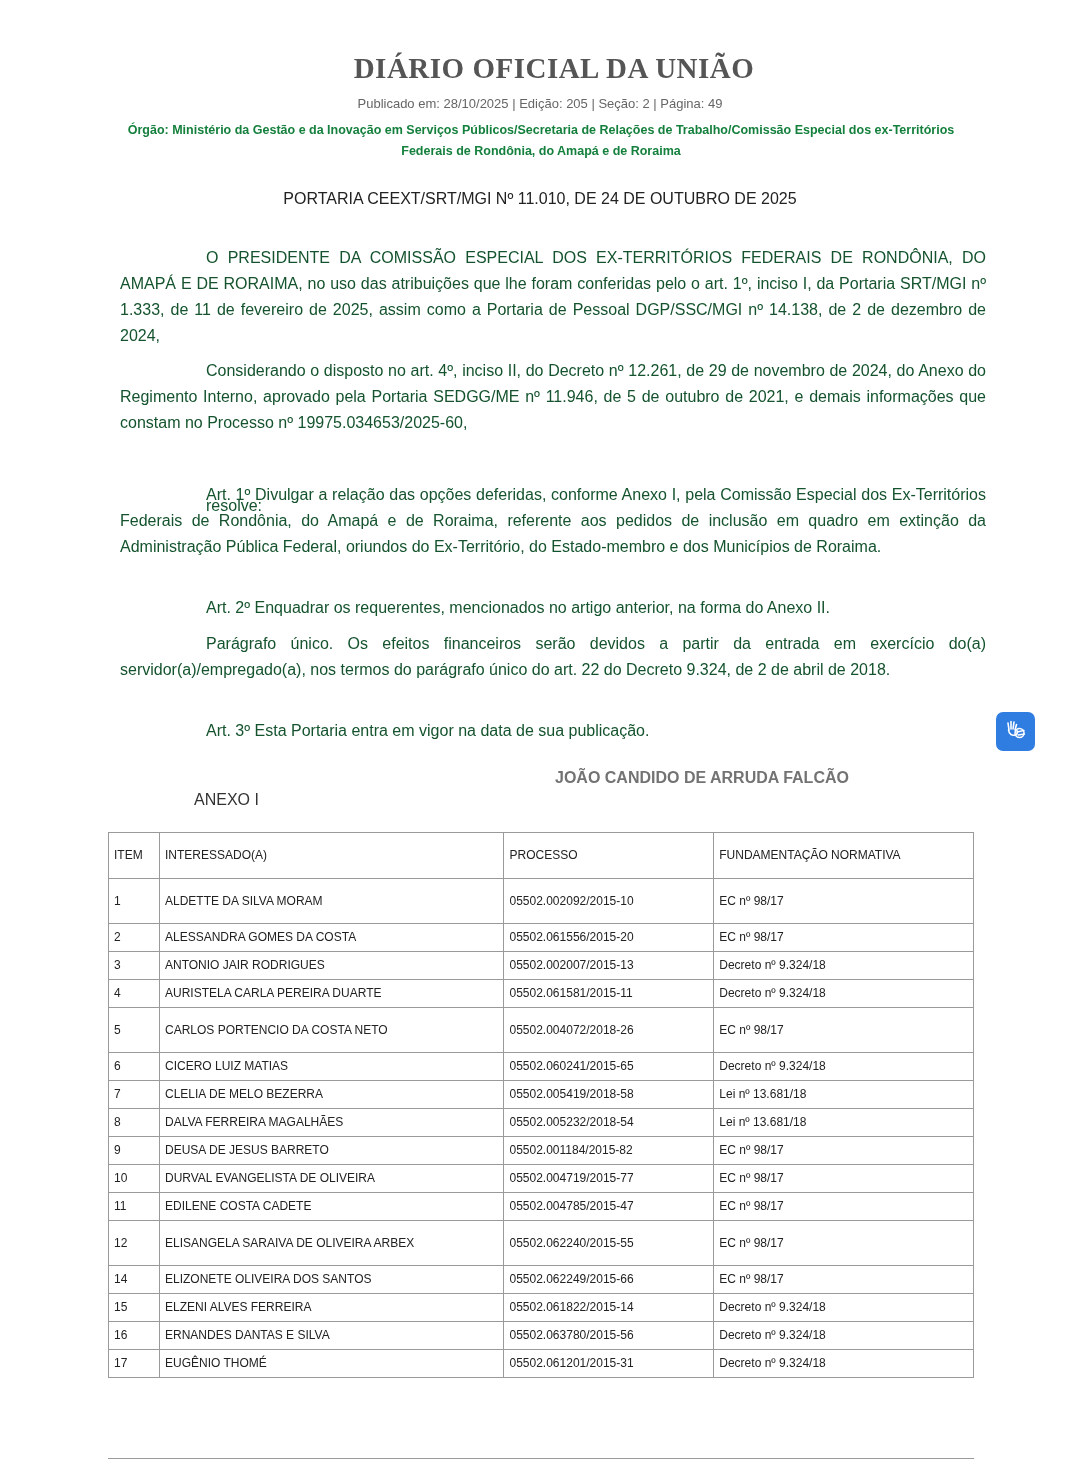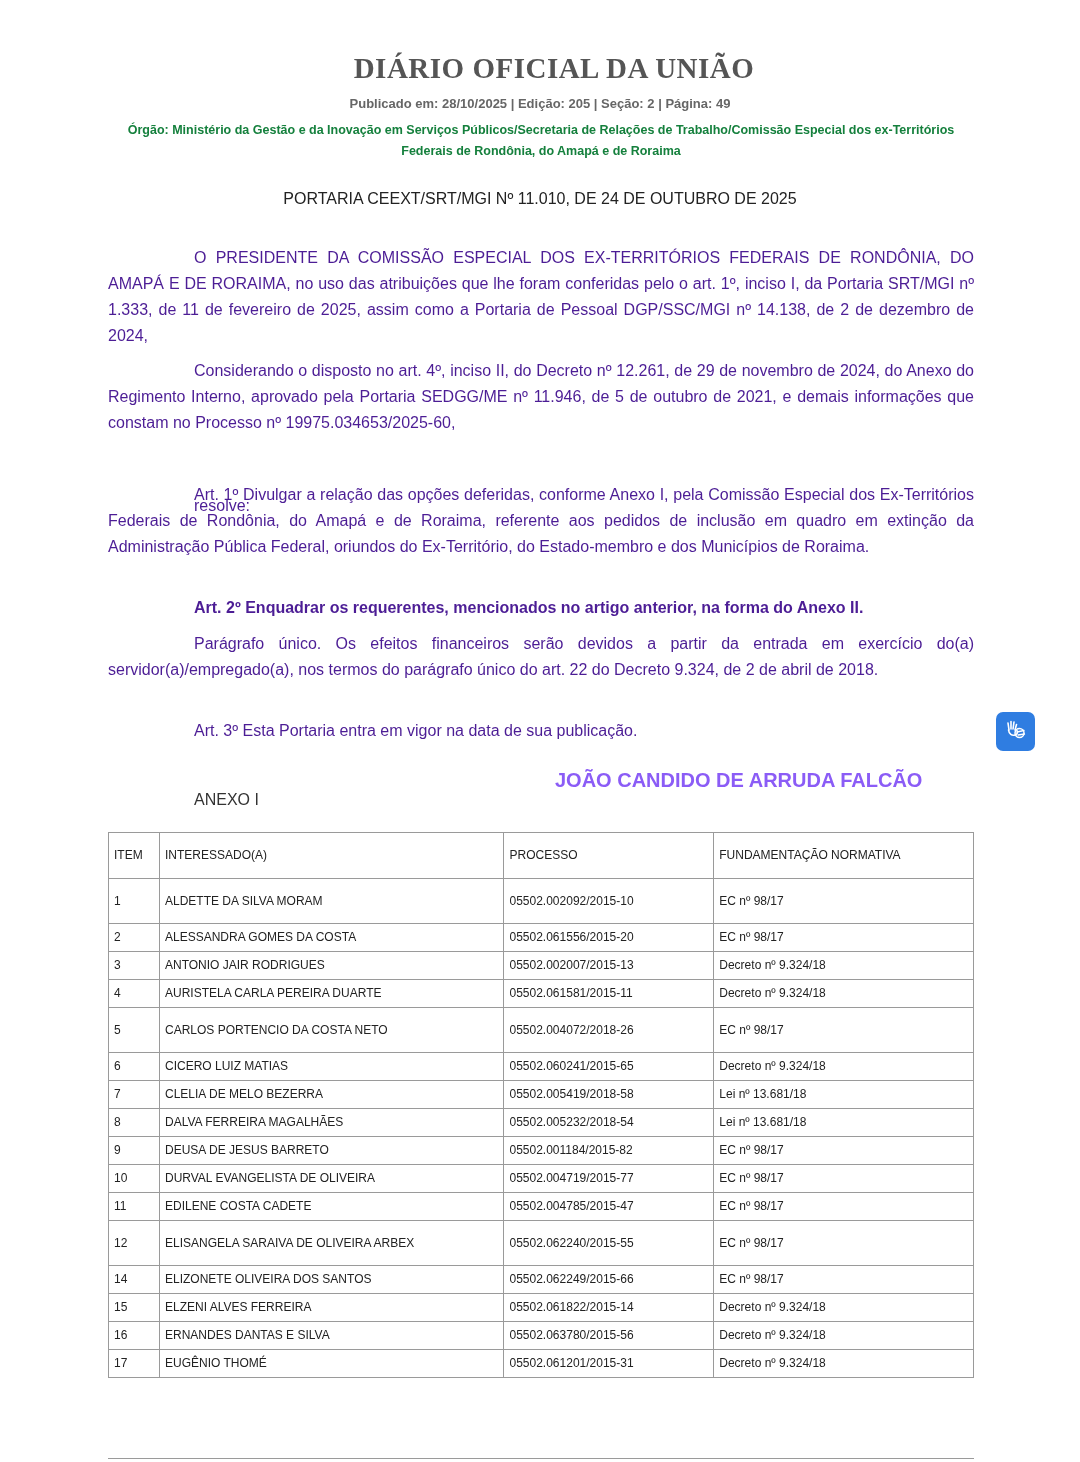--- a/index.html
+++ b/index.html
@@ -6,38 +6,38 @@
   html, body { width: 1080px; height: 1462px; background: #ffffff; overflow: hidden; }
   body { position: relative; font-family: "Liberation Sans", "DejaVu Sans", sans-serif; color: #333333; }
 
   .masthead {
     position: absolute; left: 0; top: 52px; width: 1080px; text-align: center;
     font-family: "Liberation Serif", "DejaVu Serif", serif; font-weight: bold;
     font-size: 29px; color: #555555; letter-spacing: 0.5px; padding-left: 28px;
   }
   .pubinfo {
     position: absolute; left: 0; top: 96px; width: 1080px; text-align: center;
-    font-size: 13px; color: #666666; font-weight: bold;
+    font-size: 13px; color: #666666;
   }
   .orgao {
     position: absolute; left: 108px; top: 120px; width: 866px; text-align: center;
     font-size: 12.5px; font-weight: bold; color: #15803d; line-height: 21px;
   }
   .doc-title {
     position: absolute; left: 0; top: 190px; width: 1080px; text-align: center;
     font-size: 16px; font-weight: normal; color: #222222;
   }
   .body-text {
-    position: absolute; left: 108px; width: 866px;
-    font-size: 16px; line-height: 26px; color: #4c1d95; text-align: justify;
+    position: absolute; left: 120px; width: 866px;
+    font-size: 16px; line-height: 26px; color: #14532d; text-align: justify;
   }
   .body-text.indent { text-indent: 86px; }
   .signature {
     position: absolute; left: 555px; top: 769px;
-    font-size: 20px; font-weight: bold; color: #8b5cf6;
+    font-size: 16px; font-weight: bold; color: #737373;
   }
   .anexo-label {
     position: absolute; left: 194px; top: 791px; font-size: 16px; color: #333333;
   }
 
   .libras-btn {
     position: absolute; left: 996px; top: 712px; width: 39px; height: 39px;
     background: #2f7de1; border-radius: 7px; display: flex; align-items: center; justify-content: center;
     cursor: pointer;
   }
@@ -68,21 +68,21 @@
 <div class="masthead">DIÁRIO OFICIAL DA UNIÃO</div>
 <div class="pubinfo">Publicado em: 28/10/2025 | Edição: 205 | Seção: 2 | Página: 49</div>
 <div class="orgao">Órgão: Ministério da Gestão e da Inovação em Serviços Públicos/Secretaria de Relações de Trabalho/Comissão Especial dos ex-Territórios Federais de Rondônia, do Amapá e de Roraima</div>
 
 <div class="doc-title">PORTARIA CEEXT/SRT/MGI Nº 11.010, DE 24 DE OUTUBRO DE 2025</div>
 
 <p class="body-text indent" style="top:245px;">O PRESIDENTE DA COMISSÃO ESPECIAL DOS EX-TERRITÓRIOS FEDERAIS DE RONDÔNIA, DO AMAPÁ E DE RORAIMA, no uso das atribuições que lhe foram conferidas pelo o art. 1º, inciso I, da Portaria SRT/MGI nº 1.333, de 11 de fevereiro de 2025, assim como a Portaria de Pessoal DGP/SSC/MGI nº 14.138, de 2 de dezembro de 2024,</p>
 <p class="body-text indent" style="top:358px;">Considerando o disposto no art. 4º, inciso II, do Decreto nº 12.261, de 29 de novembro de 2024, do Anexo do Regimento Interno, aprovado pela Portaria SEDGG/ME nº 11.946, de 5 de outubro de 2021, e demais informações que constam no Processo nº 19975.034653/2025-60,</p>
 <p class="body-text indent" style="top:447px;margin-top:46px;">resolve:</p>
 <p class="body-text indent" style="top:482px;">Art. 1º Divulgar a relação das opções deferidas, conforme Anexo I, pela Comissão Especial dos Ex-Territórios Federais de Rondônia, do Amapá e de Roraima, referente aos pedidos de inclusão em quadro em extinção da Administração Pública Federal, oriundos do Ex-Território, do Estado-membro e dos Municípios de Roraima.</p>
-<p class="body-text indent" style="top:595px;font-weight:bold;">Art. 2º Enquadrar os requerentes, mencionados no artigo anterior, na forma do Anexo II.</p>
+<p class="body-text indent" style="top:595px;">Art. 2º Enquadrar os requerentes, mencionados no artigo anterior, na forma do Anexo II.</p>
 <p class="body-text indent" style="top:631px;">Parágrafo único. Os efeitos financeiros serão devidos a partir da entrada em exercício do(a) servidor(a)/empregado(a), nos termos do parágrafo único do art. 22 do Decreto 9.324, de 2 de abril de 2018.</p>
 <p class="body-text indent" style="top:718px;">Art. 3º Esta Portaria entra em vigor na data de sua publicação.</p>
 
 <div class="signature">JOÃO CANDIDO DE ARRUDA FALCÃO</div>
 <div class="anexo-label">ANEXO I</div>
 
 <div class="libras-btn">
   <span>
     <svg width="24" height="24" viewBox="0 0 24 24">
       <path d="M5 12 L4 5 M7 11 L7 3.5 M9 11 L10 4 M11 12 L12.5 6.5" stroke="#ffffff" stroke-width="1.6" stroke-linecap="round" fill="none"></path>

